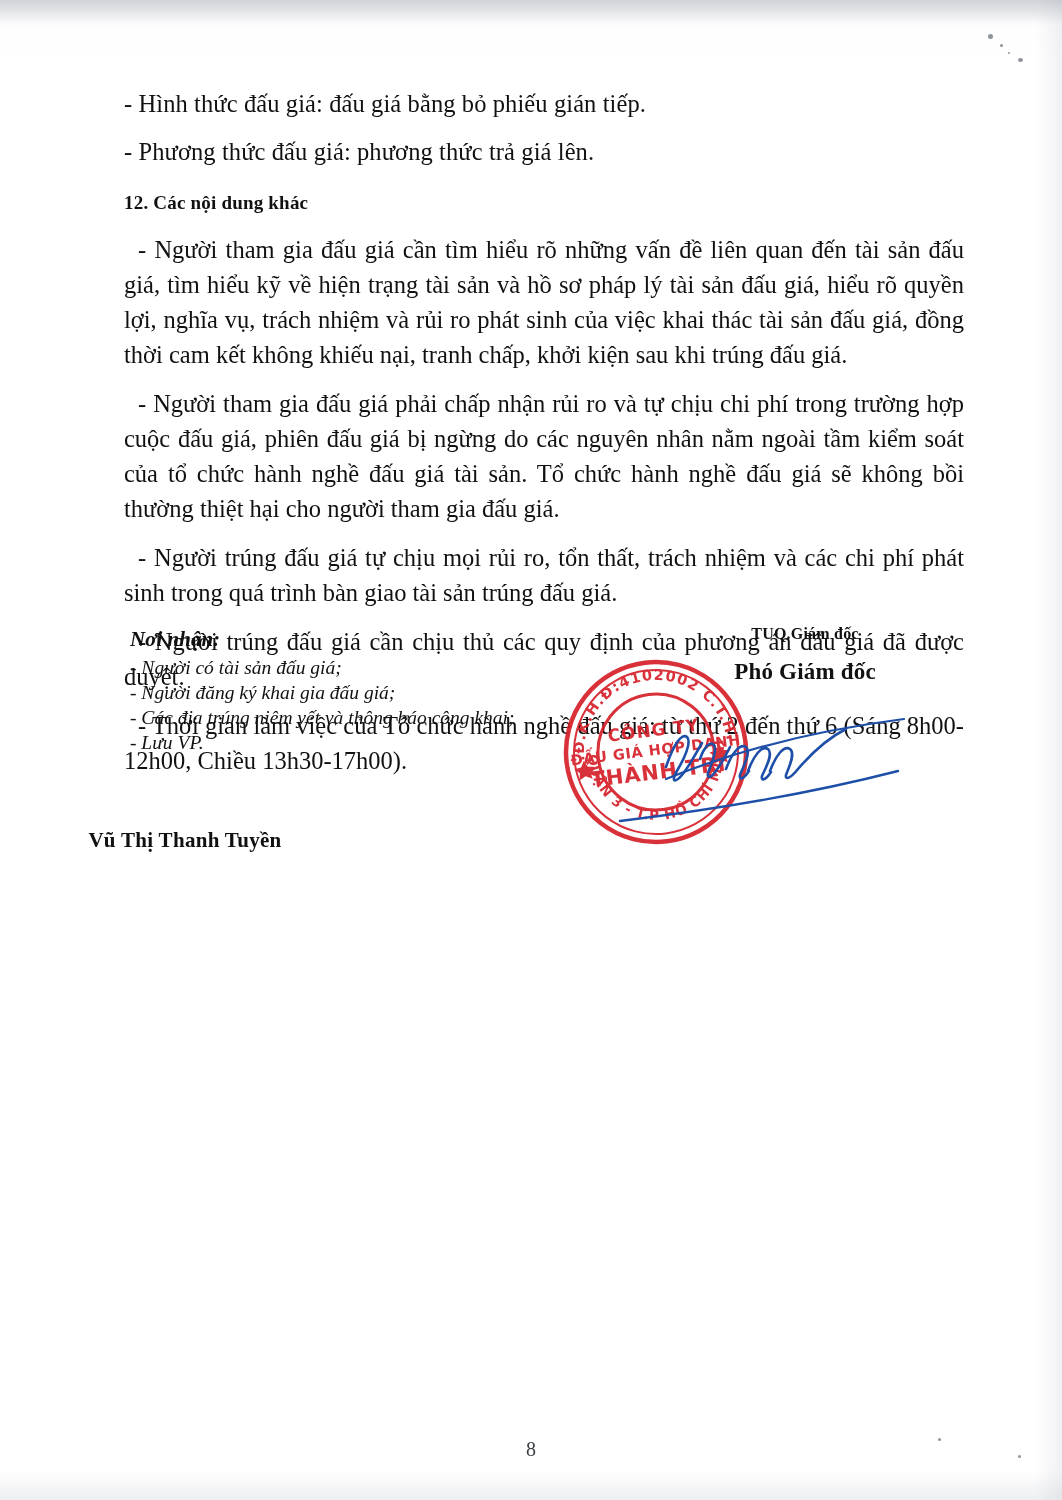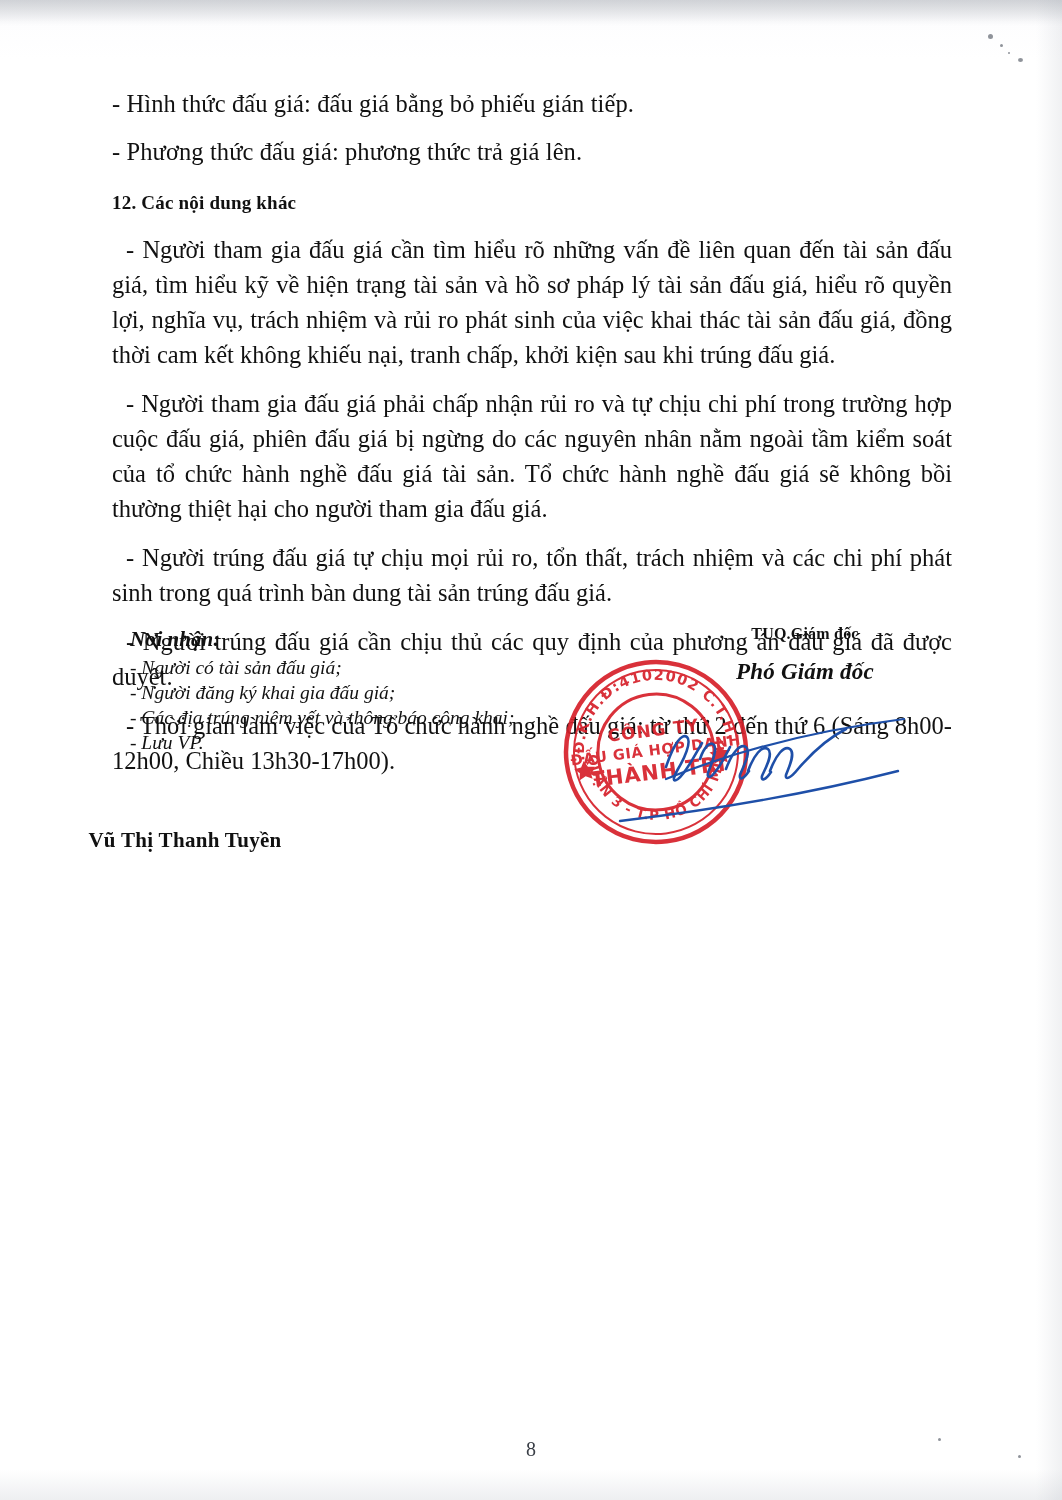--- a/index.html
+++ b/index.html
@@ -43,21 +43,21 @@
 
   .speck {
     position: absolute;
     background: #6a6f78;
     border-radius: 50%;
     opacity: .75;
   }
 
   .content {
     position: absolute;
-    left: 112px;
+    left: 124px;
     top: 82px;
     width: 840px;
   }
 
   .line-item {
     font-size: 24.5px;
     line-height: 44px;
     letter-spacing: .1px;
     margin: 0 0 4px 0;
     white-space: nowrap;
@@ -126,21 +126,20 @@
     font-weight: bold;
     line-height: 32px;
     letter-spacing: .2px;
   }
   .sig-role-2 {
     font-size: 23px;
     font-weight: bold;
     line-height: 32px;
     letter-spacing: .2px;
     margin-top: 6px;
-    font-style: italic;
   }
   .sig-name {
     position: absolute;
     left: 20px;
     top: 210px;
     width: 330px;
     text-align: center;
     font-size: 21px;
     font-weight: bold;
     letter-spacing: .3px;
@@ -236,21 +235,21 @@
     <p class="line-item">- Hình thức đấu giá: đấu giá bằng bỏ phiếu gián tiếp.</p>
 
     <p class="line-item">- Phương thức đấu giá: phương thức trả giá lên.</p>
 
     <h2 class="section-heading">12. Các nội dung khác</h2>
 
     <p class="para">- Người tham gia đấu giá cần tìm hiểu rõ những vấn đề liên quan đến tài sản đấu giá, tìm hiểu kỹ về hiện trạng tài sản và hồ sơ pháp lý tài sản đấu giá, hiểu rõ quyền lợi, nghĩa vụ, trách nhiệm và rủi ro phát sinh của việc khai thác tài sản đấu giá, đồng thời cam kết không khiếu nại, tranh chấp, khởi kiện sau khi trúng đấu giá.</p>
 
     <p class="para">- Người tham gia đấu giá phải chấp nhận rủi ro và tự chịu chi phí trong trường hợp cuộc đấu giá, phiên đấu giá bị ngừng do các nguyên nhân nằm ngoài tầm kiểm soát của tổ chức hành nghề đấu giá tài sản. Tổ chức hành nghề đấu giá sẽ không bồi thường thiệt hại cho người tham gia đấu giá.</p>
 
-    <p class="para">- Người trúng đấu giá tự chịu mọi rủi ro, tổn thất, trách nhiệm và các chi phí phát sinh trong quá trình bàn dung tài sản trúng đấu giá.</p>
+    <p class="para">- Người trúng đấu giá tự chịu mọi rủi ro, tổn thất, trách nhiệm và các chi phí phát sinh trong quá trình bàn giao tài sản trúng đấu giá.</p>
 
     <p class="para">- Người trúng đấu giá cần chịu thủ các quy định của phương án đấu giá đã được duyệt.</p>
 
     <p class="para">- Thời gian làm việc của Tổ chức hành nghề đấu giá: từ thứ 2 đến thứ 6 (Sáng 8h00-12h00, Chiều 13h30-17h00).</p>
 
   </div>
 
   <div class="footer-zone">
 
     <div class="recipients">

